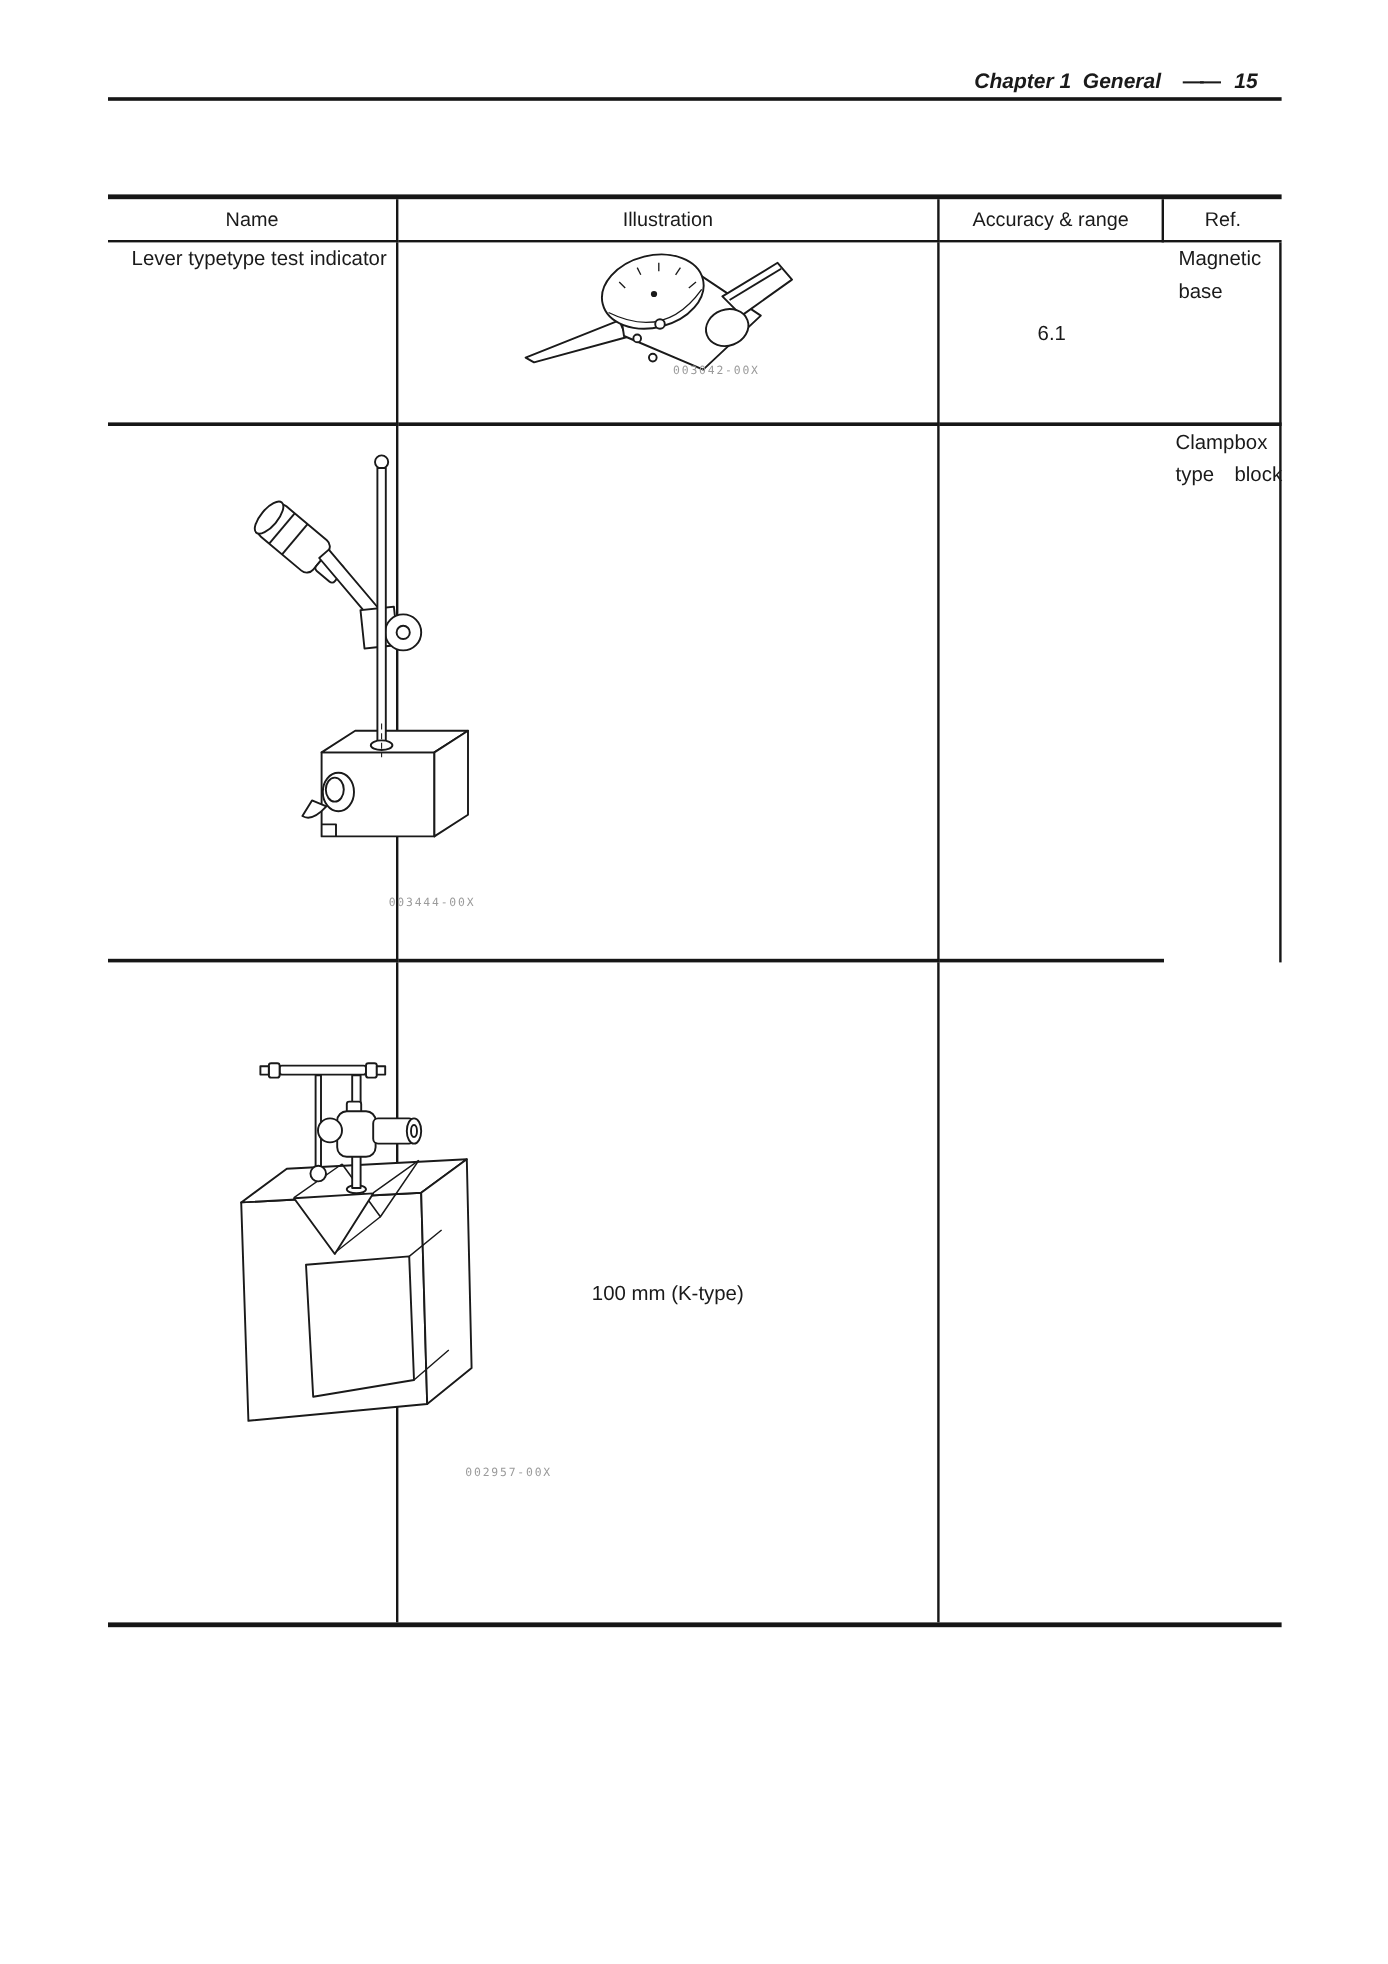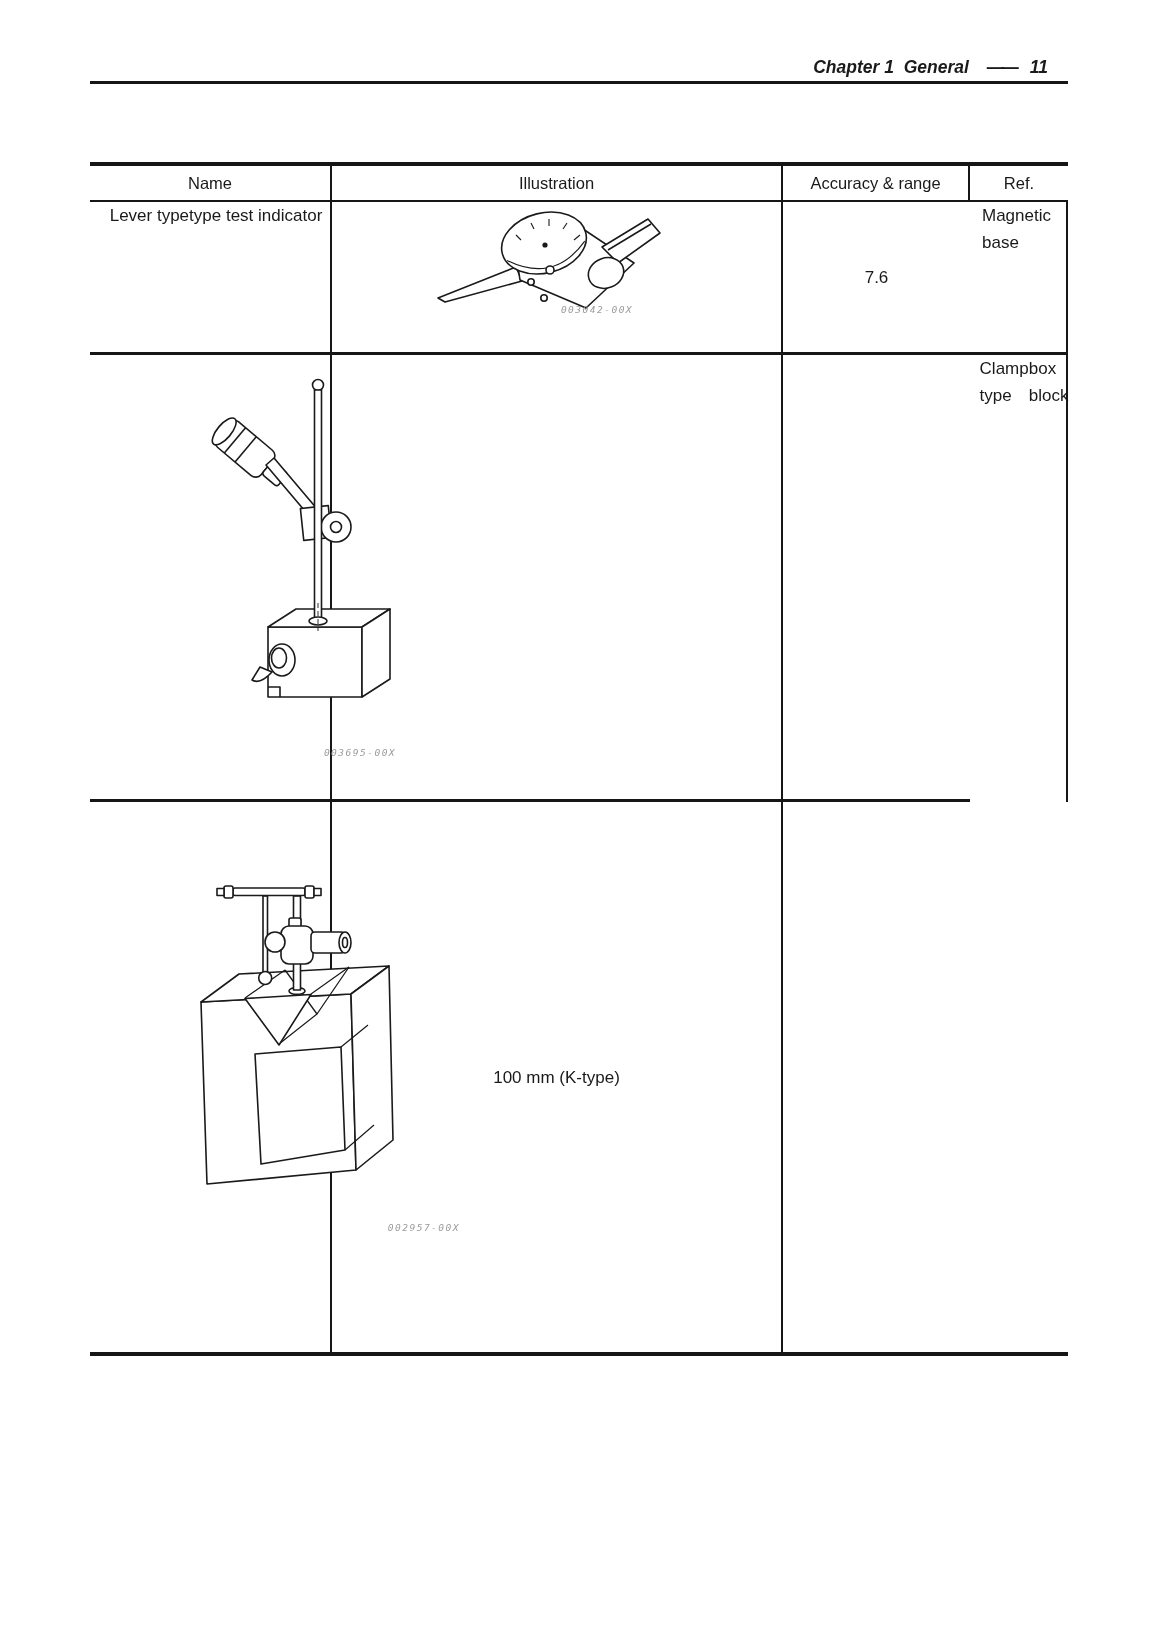--- a/index.html
+++ b/index.html
@@ -32,30 +32,30 @@
   .rb{border-bottom:3px solid #161616;}
   .th{display:flex;align-items:center;justify-content:center;font-size:16.5px;}
   .c-name{display:flex;justify-content:center;padding-left:12px;font-size:17px;line-height:27px;}
   .c-center{display:flex;flex-direction:column;justify-content:center;align-items:center;text-align:center;font-size:17px;line-height:27px;}
   .lift{padding-bottom:42px;}
   .c-illus{position:relative;}
   .c-illus svg{position:absolute;}
   .caption{
     position:absolute;width:180px;text-align:center;
     font-family:"DejaVu Sans Mono", monospace;font-size:9.5px;
-    color:#9b9b9b;letter-spacing:1.5px;white-space:nowrap;font-style:italic;
+    color:#9b9b9b;letter-spacing:1.5px;white-space:nowrap;
   }
 </style>
 </head>
 <body>
 
 <div class="page">
 
   <div class="page-header">
-    <span>Chapter 1  General</span><span class="header-dash">——</span><span>11</span>
+    <span>Chapter 1  General</span><span class="header-dash">——</span><span>15</span>
   </div>
   <div class="header-rule"></div>
 
   <div class="spec-table">
 
     <div class="cell th v hb">Name</div>
     <div class="cell th v hb">Illustration</div>
     <div class="cell th v hb">Accuracy &amp; range</div>
     <div class="cell th hb">Ref.</div>
 
@@ -84,21 +84,21 @@
           <line x1="99" y1="16" x2="102" y2="22"></line>
           <line x1="117" y1="12" x2="117" y2="19"></line>
           <line x1="135" y1="16" x2="131" y2="22"></line>
           <line x1="148" y1="28" x2="142" y2="33"></line>
         </g>
         <circle cx="113" cy="38" r="2.6" fill="#1a1a1a"></circle>
       </svg>
       <span class="caption" style="left:175px;top:102px;">003042-00X</span>
     </div>
     <div class="cell c-center rb">
-      <div>7.6</div>
+      <div>6.1</div>
     </div>
 
     <div class="cell c-name lift v rb">
       <div>Magnetic base</div>
     </div>
     <div class="cell c-illus v rb">
       <svg style="left:112px;top:14px;" width="190" height="350" viewBox="0 0 190 350">
         <g fill="#ffffff" stroke="#1a1a1a" stroke-width="1.6" stroke-linejoin="round">
           <path d="M66,258 L160,258 L160,328 L66,328 Z"></path>
           <path d="M66,258 L94,240 L188,240 L160,258 Z"></path>
@@ -117,21 +117,21 @@
           <path d="M64,96 L108,148 L116,141 L72,89 Z"></path>
           <path d="M100,138 L128,138 L128,170 L100,170 Z" transform="rotate(-6 114 154)"></path>
           <circle cx="134" cy="158" r="15"></circle>
           <circle cx="134" cy="158" r="5.5"></circle>
           <circle cx="116" cy="16" r="5.5"></circle>
           <rect x="112.5" y="21" width="7" height="231"></rect>
           <ellipse cx="116" cy="252" rx="9" ry="4"></ellipse>
         </g>
         <line x1="116" y1="234" x2="116" y2="262" stroke="#1a1a1a" stroke-width="0.9" stroke-dasharray="5 3"></line>
       </svg>
-      <span class="caption" style="left:180px;top:392px;">003695-00X</span>
+      <span class="caption" style="left:180px;top:392px;">003444-00X</span>
     </div>
     <div class="cell c-center v rb"></div>
     <div class="cell c-center rb"></div>
 
     <div class="cell c-name v">
       <div>Clamp type</div>
       <div>box block</div>
     </div>
     <div class="cell c-illus v">
       <svg style="left:103px;top:76px;" width="220" height="360" viewBox="0 0 220 360">

